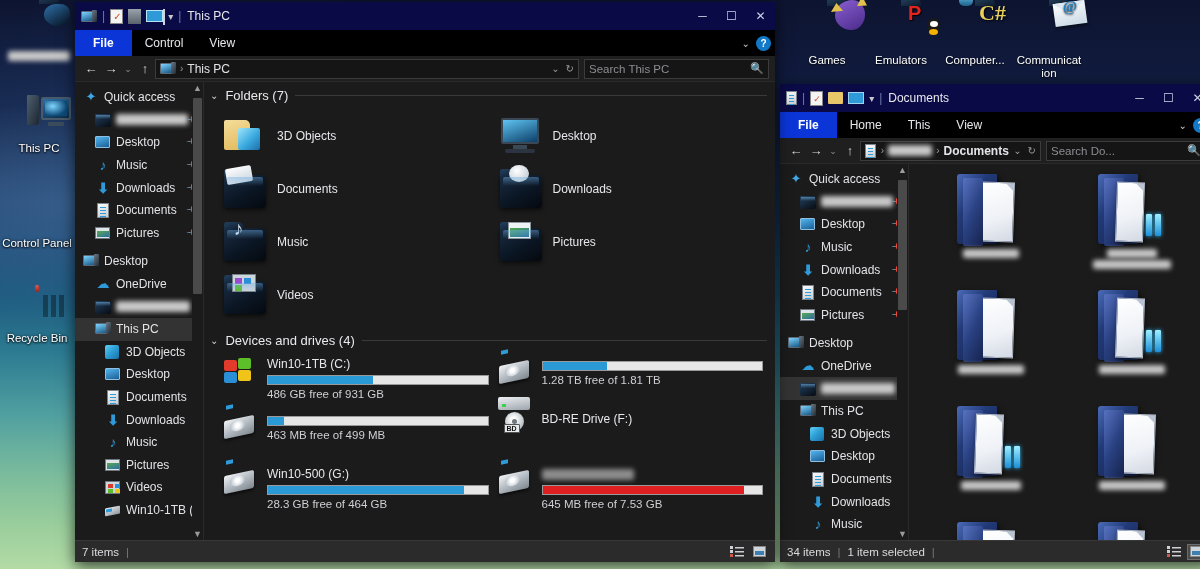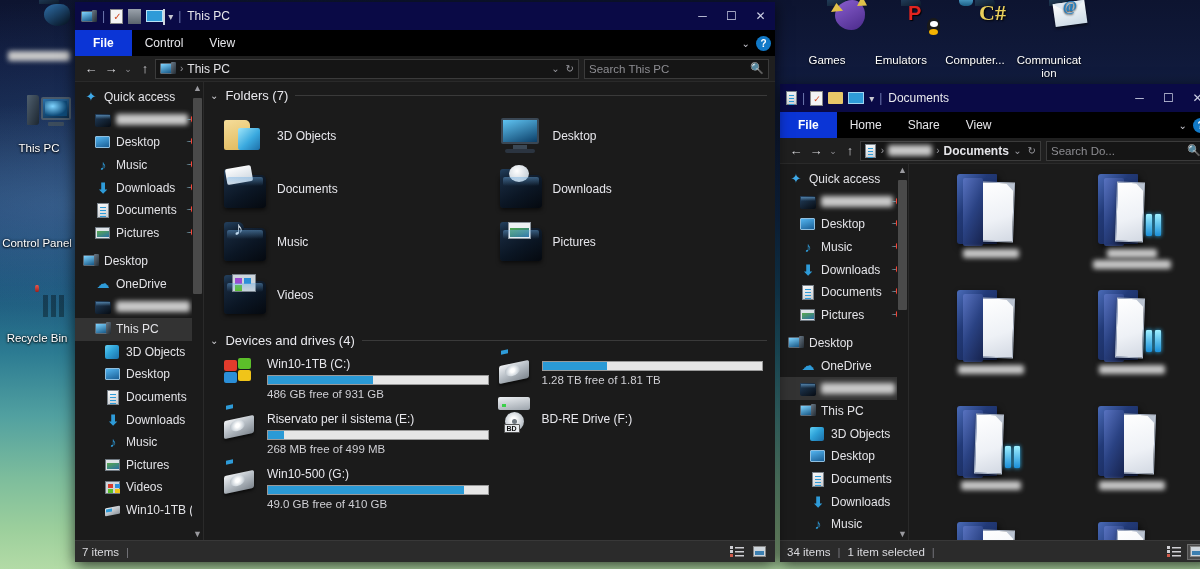--- a/index.html
+++ b/index.html
@@ -382,21 +382,21 @@
     <div class="wbtns">
       <div class="wbtn">─</div>
       <div class="wbtn">☐</div>
       <div class="wbtn close">✕</div>
     </div>
   </div>
 
   <div class="ribbon">
     <div class="rtab file">File</div>
     <div class="rtab">Home</div>
-    <div class="rtab">Share</div>
+    <div class="rtab">This</div>
     <div class="rtab">View</div>
     <div class="ribbon-right">
       <span class="chev">⌄</span>
       <span class="help-ic">?</span>
     </div>
   </div>
 
   <div class="addrbar">
     <div class="navbtn">←</div>
     <div class="navbtn">→</div>
@@ -920,41 +920,50 @@
             <div class="meta">
               <div class="bar">
                 <div class="fill" style="width: 29.3%; background: rgb(42, 154, 214);"></div>
               </div>
               <div class="free">1.28 TB free of 1.81 TB</div>
             </div>
           </div>
           <div class="drive">
             <span style="width: 36px; flex: 0 0 auto;"><span class="hdd"><span class="box"></span><span class="disc"></span><span class="led"></span></span></span>
             <div class="meta">
-              <div class="dname">Riservato per il sistema (E:)</div>
               <div class="bar">
                 <div class="fill" style="width: 7.2%; background: rgb(42, 154, 214);"></div>
               </div>
-              <div class="free">268 MB free of 499 MB</div>
+              <div class="free">463 MB free of 499 MB</div>
             </div>
           </div>
           <div class="drive">
             <span style="width: 36px; flex: 0 0 auto;"><span class="bdrive"><span class="cd"></span><span class="tray"></span><span class="bd">BD</span></span></span>
             <div class="meta">
               <div class="dname">BD-RE Drive (F:)</div>
             </div>
           </div>
           <div class="drive">
             <span style="width: 36px; flex: 0 0 auto;"><span class="hdd"><span class="box"></span><span class="disc"></span><span class="led"></span></span></span>
             <div class="meta">
               <div class="dname">Win10-500 (G:)</div>
               <div class="bar">
                 <div class="fill" style="width: 89.5%; background: rgb(42, 154, 214);"></div>
               </div>
-              <div class="free">49.0 GB free of 410 GB</div>
+              <div class="free">28.3 GB free of 464 GB</div>
+            </div>
+          </div>
+          <div class="drive">
+            <span style="width: 36px; flex: 0 0 auto;"><span class="hdd"><span class="box"></span><span class="disc"></span><span class="led"></span></span></span>
+            <div class="meta">
+              <div class="dname"><span class="redact redact-dark" style="width:92px;height:11px;"></span></div>
+              <div class="bar">
+                <div class="fill" style="width: 91.6%; background: rgb(224, 32, 32);"></div>
+              </div>
+              <div class="free">645 MB free of 7.53 GB</div>
             </div>
           </div>
         </div>
     </div>
   </div>
 
   <div class="statusbar">
     <span>7 items</span>
     <span class="sep">|</span>
     <span class="viewtoggles">

